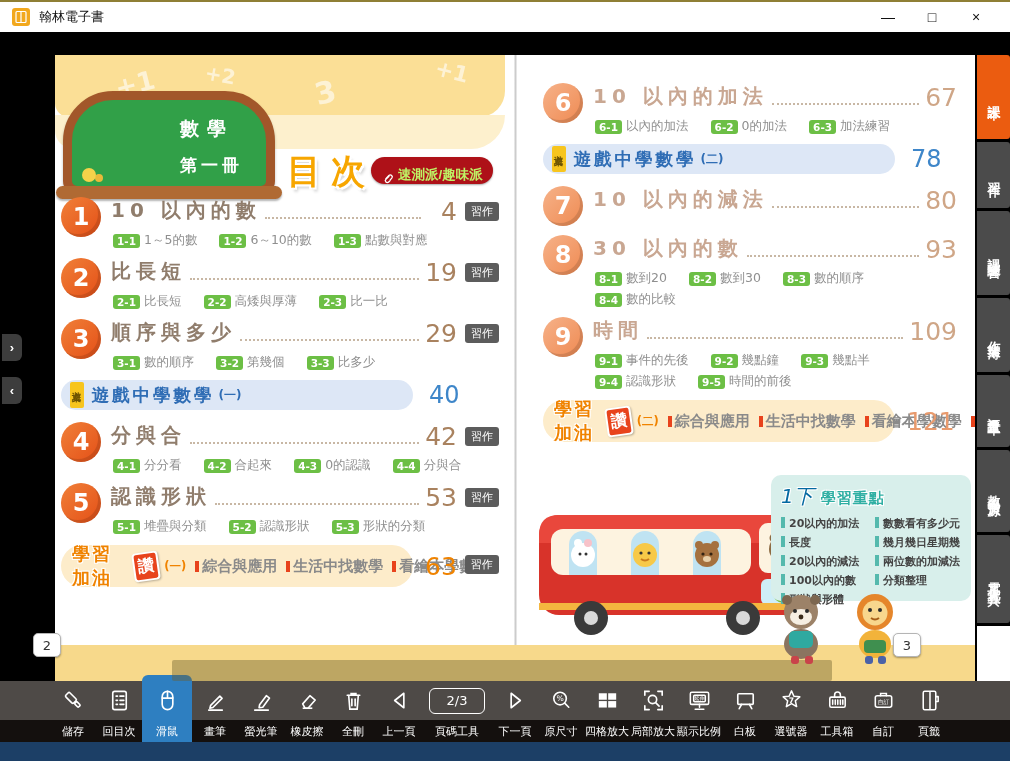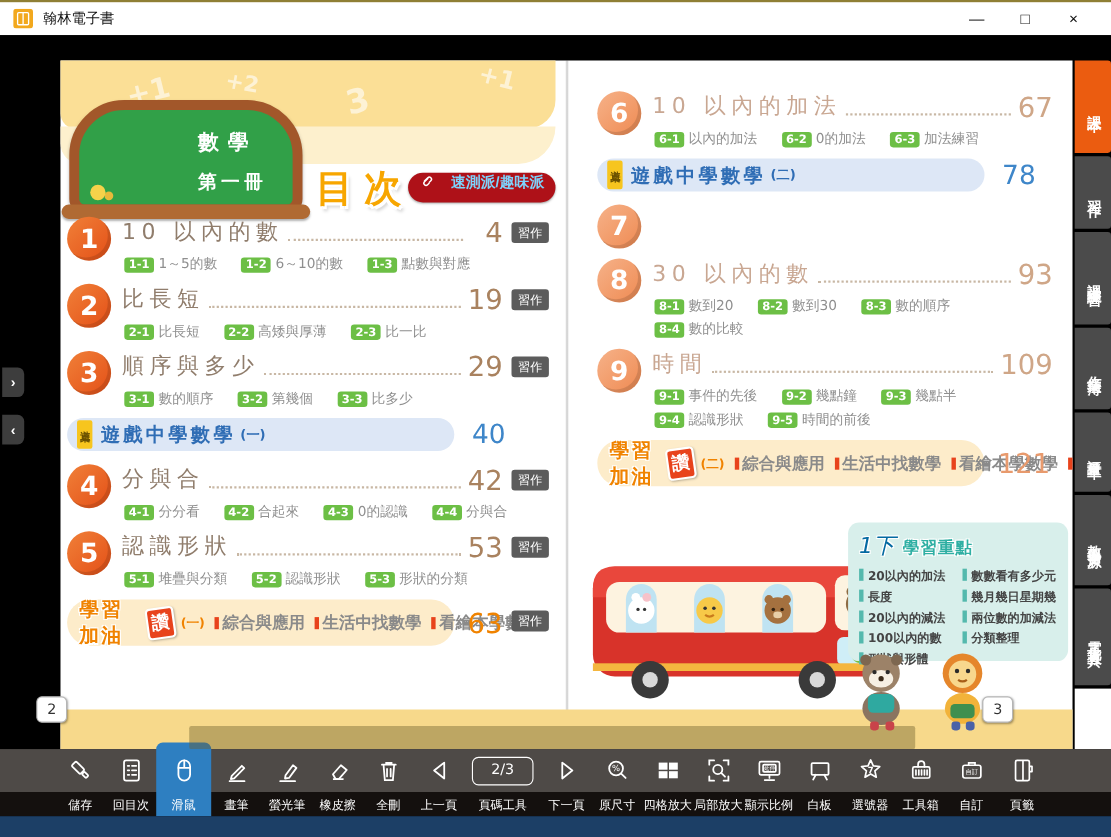--- a/index.html
+++ b/index.html
@@ -39,31 +39,31 @@
 
 .board{position:absolute;left:8px;top:36px;width:212px;height:104px;background:#31a048;border:9px solid #a2572a;border-radius:50px 50px 14px 14px;box-shadow:0 2px 3px rgba(0,0,0,.25)}
 .board-ledge{position:absolute;left:-16px;bottom:-13px;width:226px;height:13px;background:#b06a33;border-radius:7px;box-shadow:0 2px 2px rgba(0,0,0,.3)}
 .board-grade{position:absolute;left:16px;top:8px;font-size:46px;font-weight:bold;font-style:italic;color:#fff;text-shadow:2px 2px 2px rgba(0,0,0,.25)}
 .board-sub{position:absolute;left:108px;top:16px;color:#fff;font-weight:bold}
 .board-l1{font-size:19px;letter-spacing:8px}
 .board-l2{font-size:17px;letter-spacing:4px;margin-top:12px}
 .board-flower{position:absolute;left:10px;bottom:4px;width:14px;height:14px;background:#f5d24a;border-radius:50%;box-shadow:10px 3px 0 -3px #e9b93a}
 
 .toc-title{position:absolute;left:232px;top:94px;font-size:34px;font-weight:bold;letter-spacing:10px;color:#f7a600;text-shadow:-2px -2px 0 #fff,2px -2px 0 #fff,-2px 2px 0 #fff,2px 2px 0 #fff,3px 4px 3px rgba(0,0,0,.18)}
-.quick-btn{position:absolute;left:316px;top:102px;height:27px;background:#ae1118;border:none;border-radius:14px;color:#7dd3fc;font-weight:bold;font-size:13.5px;display:flex;align-items:flex-start;gap:16px;padding:0 10px;cursor:pointer;box-shadow:0 1px 2px rgba(0,0,0,.35)}
+.quick-btn{position:absolute;left:316px;top:102px;height:27px;background:#ae1118;border:none;border-radius:14px;color:#bef264;font-weight:bold;font-size:13.5px;display:flex;align-items:flex-end;gap:4px;padding:0 10px;cursor:pointer;box-shadow:0 1px 2px rgba(0,0,0,.35)}
 
 
 .lp-chapters{position:absolute;left:6px;top:142px;width:438px}
 .rp-chapters{position:absolute;left:28px;top:28px;width:414px}
 .chapter{display:flex;gap:10px;margin-bottom:9px}
 .ch-num{flex:none;width:40px;height:40px;border-radius:50%;background:linear-gradient(135deg,#f08038,#e44f17);color:#fff;font-size:24px;font-weight:bold;display:flex;align-items:center;justify-content:center;box-shadow:inset -3px -3px 0 rgba(0,0,0,.12)}
 .page-right .ch-num{background:linear-gradient(135deg,#f6b289,#ef8a52)}
 .ch-main{flex:1;min-width:0}
 .ch-line{display:flex;align-items:flex-end}
-.ch-title{font-size:20px;font-weight:normal;letter-spacing:5px;color:#907d6c;white-space:nowrap}
+.ch-title{font-size:20px;font-weight:bold;letter-spacing:5px;color:#907d6c;white-space:nowrap}
 .page-right .ch-title{color:#c9a792}
 .dots{flex:1;border-bottom:2px dotted #c8b7a4;margin:0 6px 5px 4px;min-width:12px}
 .ch-page{font-size:25px;color:#a9825f;min-width:30px;text-align:right;line-height:1}
 .page-right .ch-page{color:#cfa687}
 .hw-badge{background:#5c5c5c;color:#fff;font-size:11px;padding:2px 6px;border-radius:3px;margin-left:8px;margin-bottom:3px;white-space:nowrap;cursor:pointer}
 .ch-subs{margin-top:4px;margin-left:2px}
 .sub-line{display:block}
 .sub{display:inline-flex;align-items:center;gap:4px;margin-right:17px;margin-top:4px;cursor:pointer}
 .sc{background:#6cbf45;color:#fff;font-size:10.5px;font-weight:bold;padding:1px 4px;border-radius:3px;font-style:normal}
 .sl{font-style:normal;font-size:12.5px;color:#8f8f8f;white-space:nowrap}
@@ -394,20 +394,25 @@
               <span class="game-tag">桌遊</span>
               <span class="game-title">遊戲中學數學</span>
               <span class="game-vol">(二)</span>
             </div>
             <span class="game-page">78</span>
           </div>
 
           <div class="chapter">
             <div class="ch-num">7</div>
             <div class="ch-main">
+              <div class="ch-line">
+                <span class="ch-title">10 以內的減法</span>
+                <span class="dots"></span>
+                <span class="ch-page">80</span>
+              </div>
             </div>
           </div>
 
           <div class="chapter">
             <div class="ch-num">8</div>
             <div class="ch-main">
               <div class="ch-line">
                 <span class="ch-title">30 以內的數</span>
                 <span class="dots"></span>
                 <span class="ch-page">93</span>

